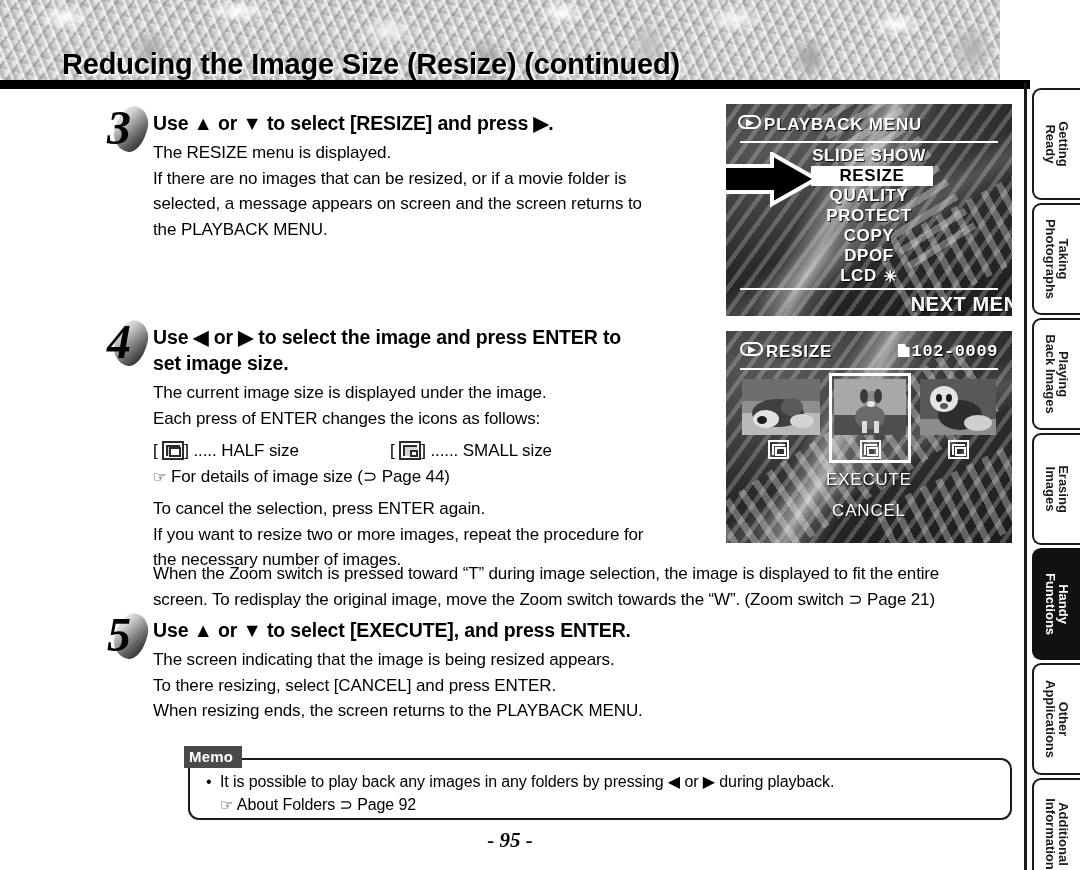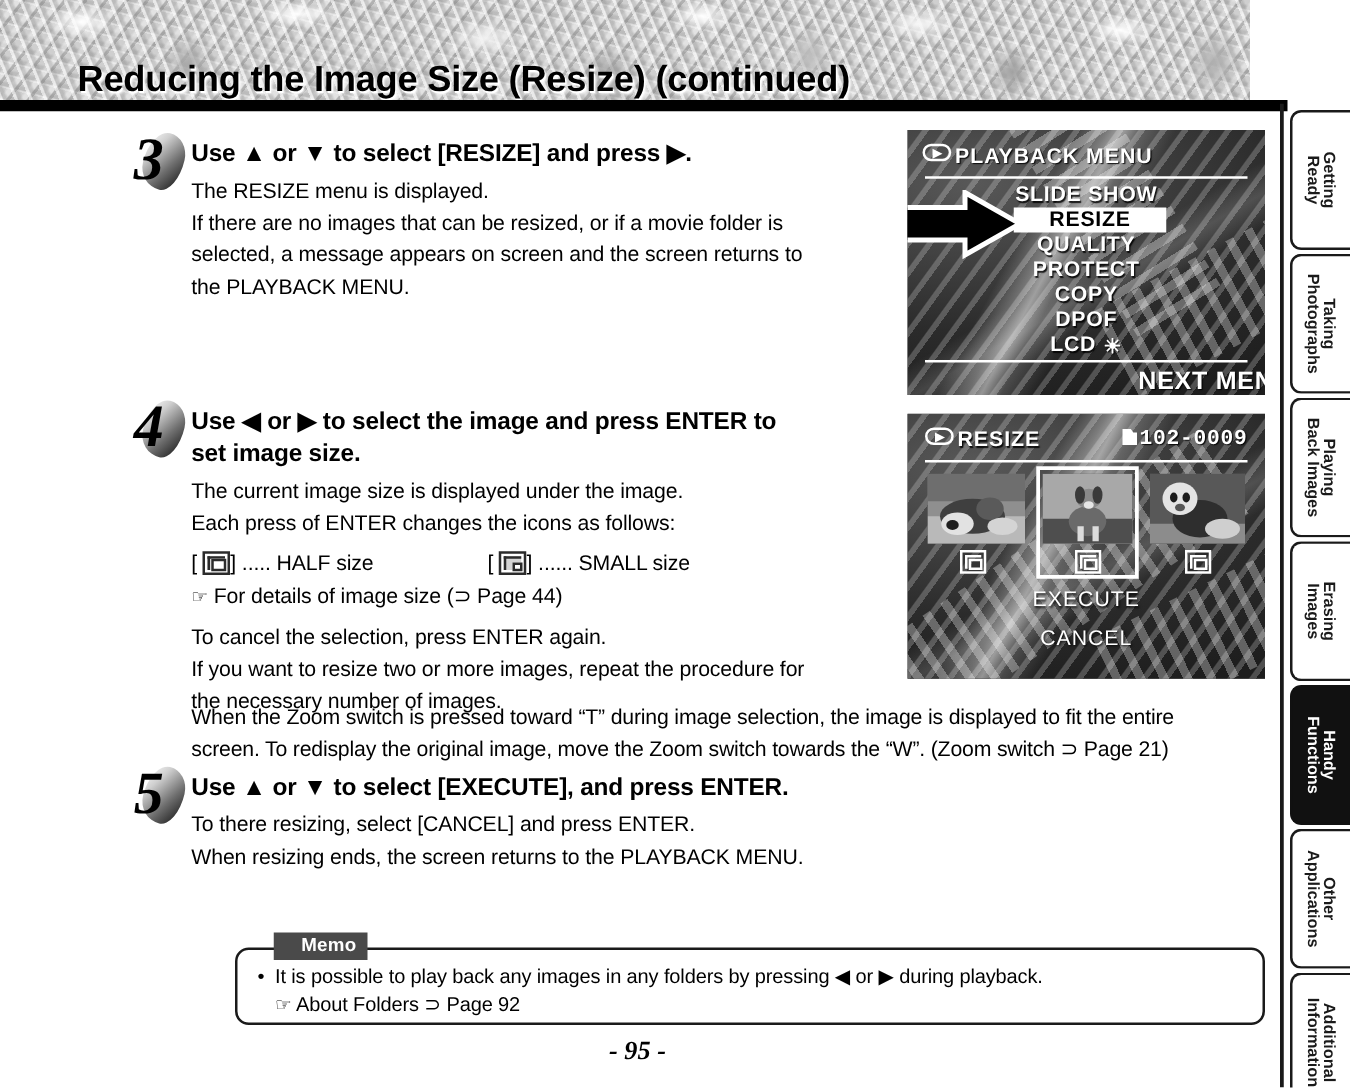--- a/index.html
+++ b/index.html
@@ -135,24 +135,23 @@
   
   #memo{
     position:absolute;left:188px;top:758px;width:824px;height:62px;
     border:2px solid #1a1a1a;border-radius:11px;box-sizing:border-box;
     background:#fff;
   }
   #memo-tag{
     position:absolute;left:184px;top:746px;
     background:#4a4a4a;color:#ffffff;
     font-size:15px;font-weight:bold;
-    padding:2px 9px 3px 22px;
+    padding:2px 9px 3px 5px;
     letter-spacing:0.2px;
     z-index:3;
-    margin-left:35px;
   }
   #memo-body{
     position:absolute;left:206px;top:770px;
     font-size:16px;line-height:23px;letter-spacing:-0.1px;
   }
   #memo-body div{white-space:nowrap;}
   .bullet{display:inline-block;width:14px;}
 
   
   #page-number{
@@ -366,20 +365,21 @@
   <div>screen. To redisplay the original image, move the Zoom switch towards the “W”.  (Zoom switch ⊃ Page 21)</div>
 </div>
 
 <div class="step" style="left:95px;top:611px;width:700px;">
   <div class="step-num">
     <div class="blob"></div>
     <div class="digit">5</div>
   </div>
   <div class="step-head">Use ▲ or ▼ to select [EXECUTE], and press ENTER.</div>
   <div class="step-body" style="top:36px;">
+    <div>The screen indicating that the image is being resized appears.</div>
     <div>To there resizing, select [CANCEL] and press ENTER.</div>
     <div>When resizing ends, the screen returns to the PLAYBACK MENU.</div>
   </div>
 </div>
 
 <div id="memo"></div>
 <div id="memo-tag">Memo</div>
 <div id="memo-body">
   <div>
     <span class="bullet">•</span><span>It is possible to play back any images in any folders by pressing ◀ or ▶ during playback.</span>

